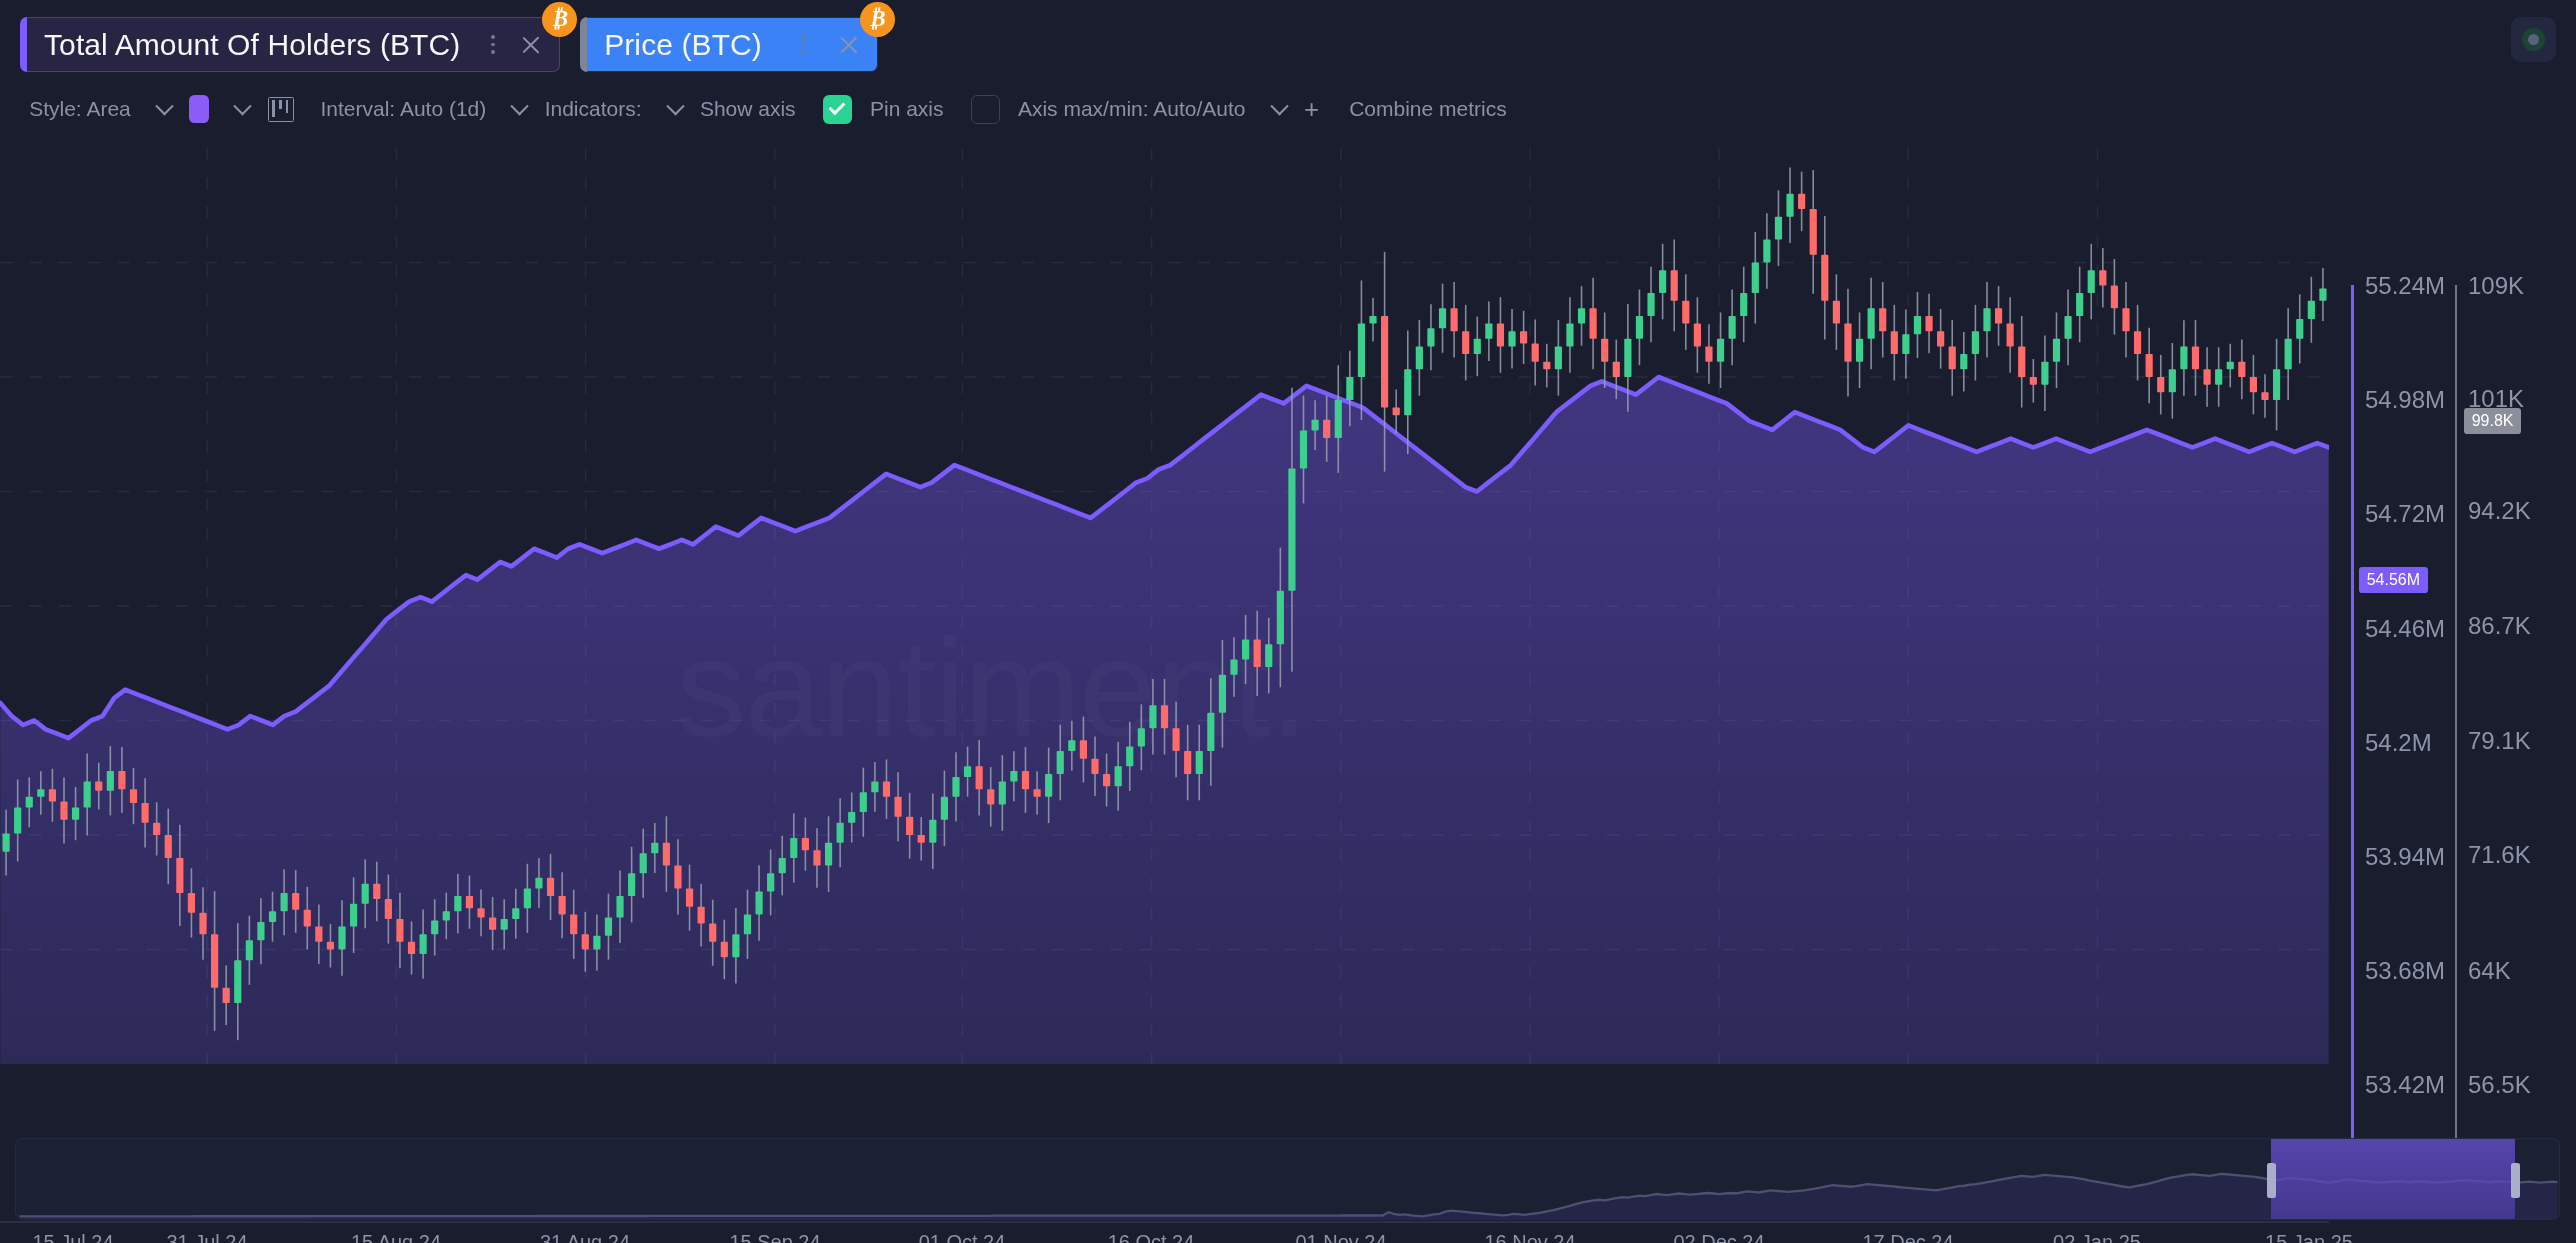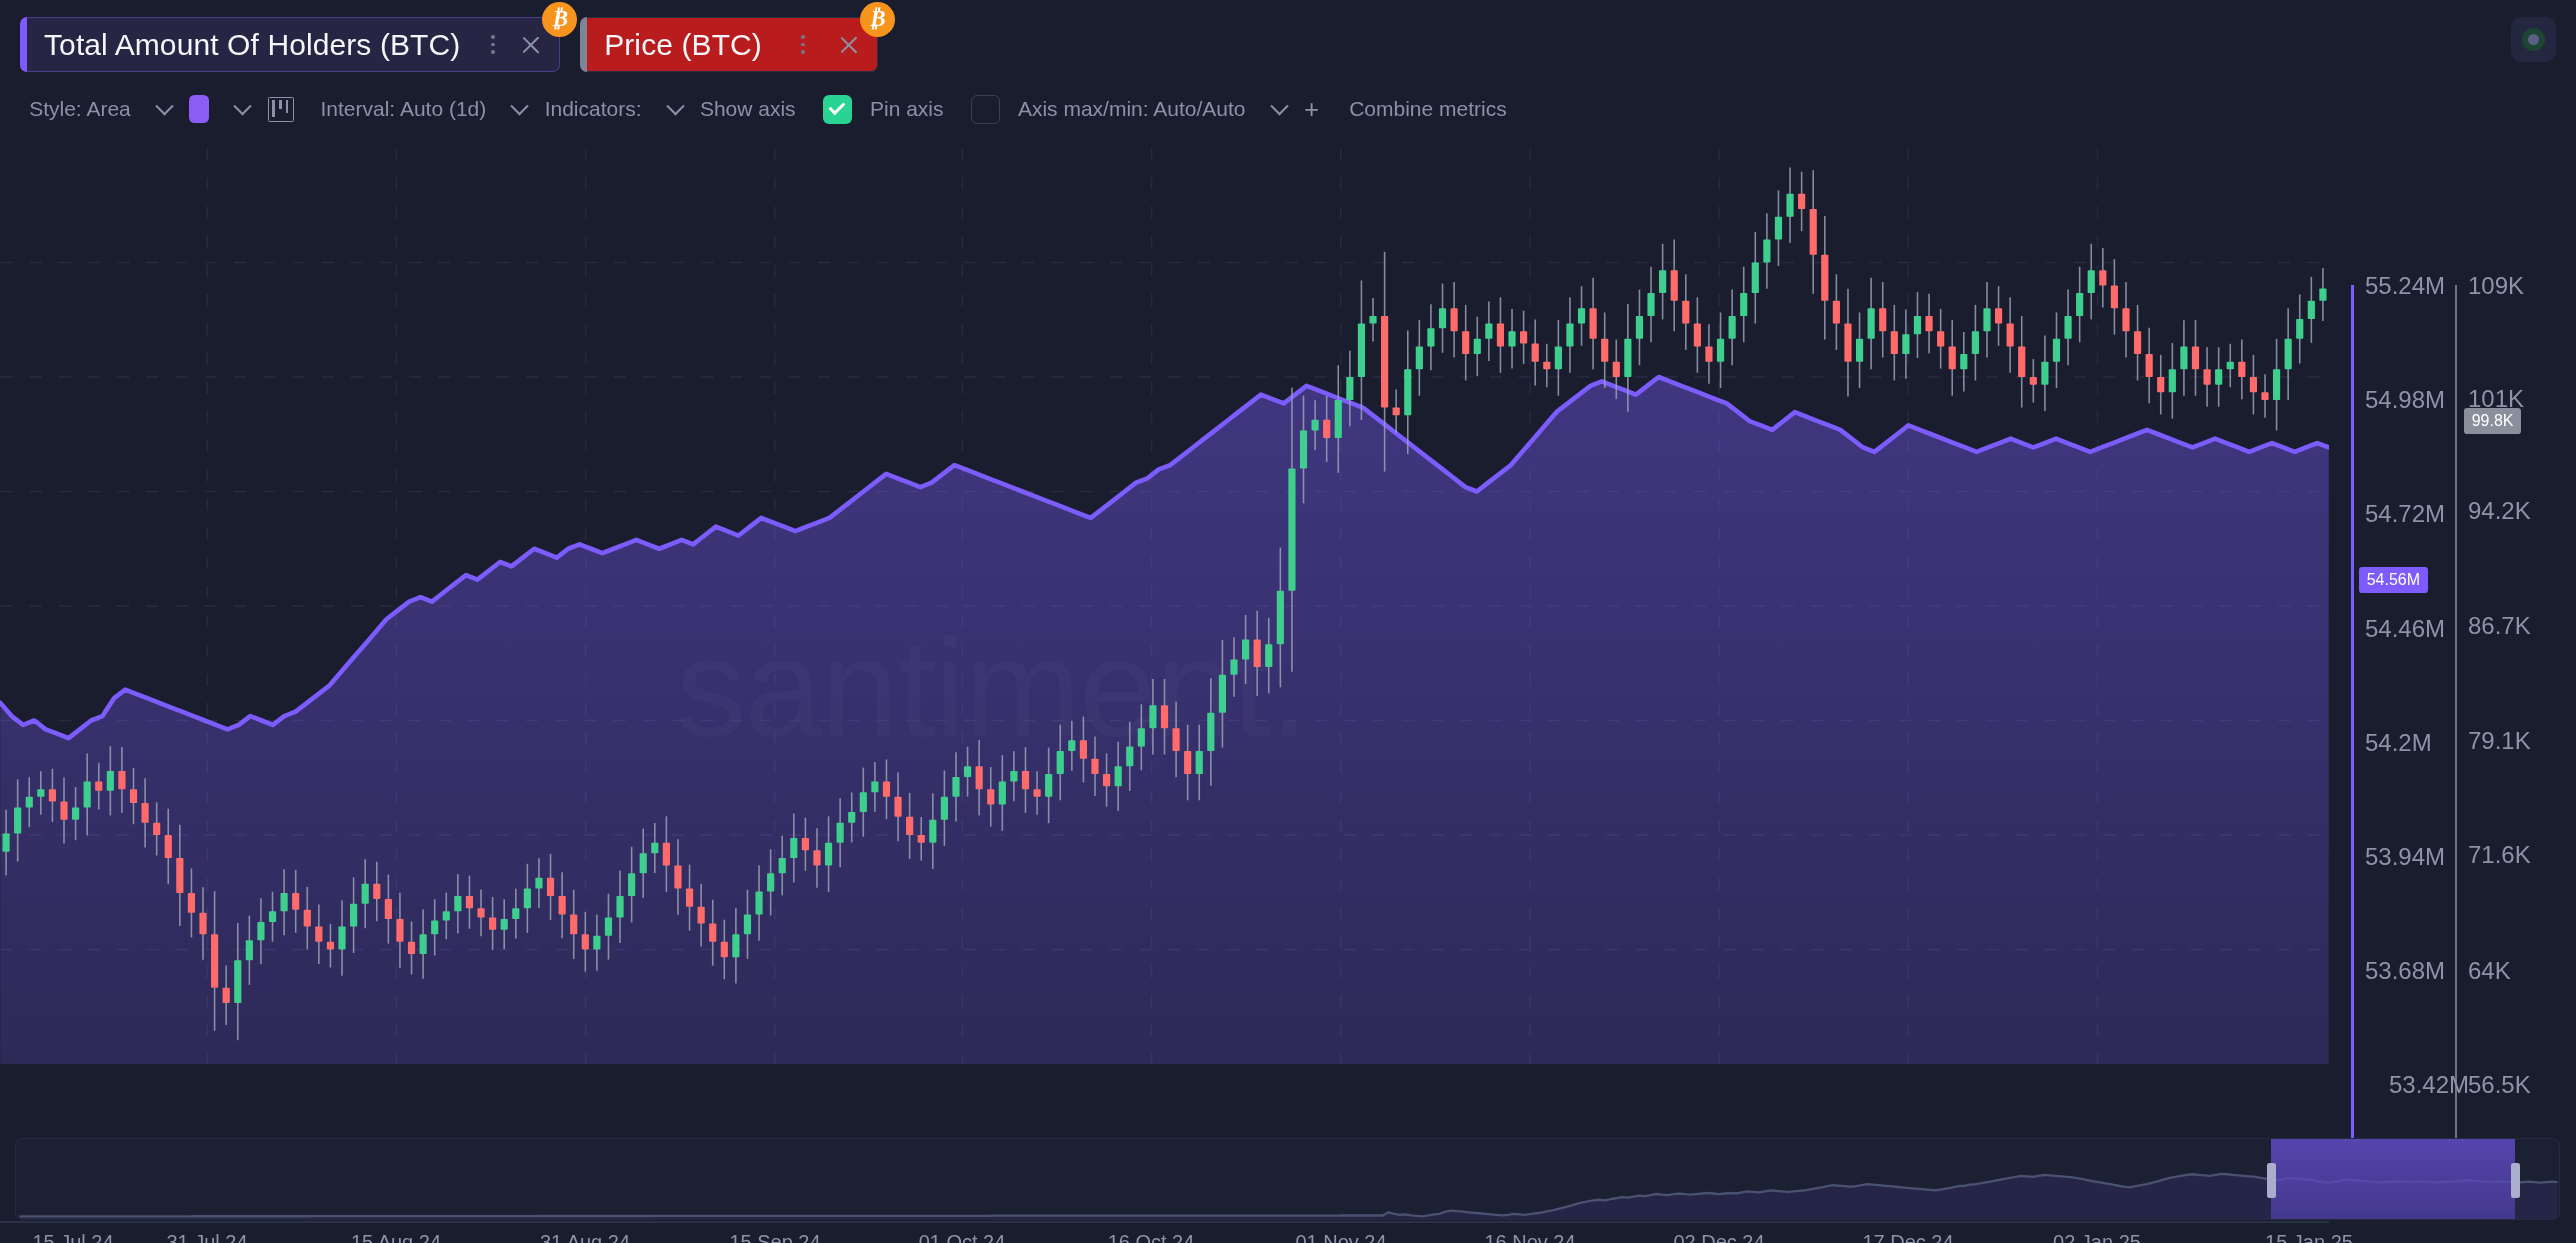--- a/index.html
+++ b/index.html
@@ -51,21 +51,21 @@
     border-radius: 0 7px 7px 0;
   }
   .tab.active .tab-accent { background: #7c5cfc; }
   .tab.active .tab-body {
     background: #272444;
     border: 0.8px solid #4a3f86;
     border-left: none;
   }
   .tab.inactive .tab-accent { background: #7e8598; }
   .tab.inactive .tab-body {
-    background: #b91c1c;
+    background: #3b82f6;
     border: 0.8px solid #2a2f45;
     border-left: none;
     gap: 8px;
   }
   .tab-title {
     color: #f5f6fa;
     font-size: 30px;
     letter-spacing: 0.1px;
     white-space: nowrap;
   }
@@ -868,21 +868,21 @@
     <div class="axis-right-line"></div>
 
     <div id="left-axis-labels">
         <div class="axis-label left" style="top: 135px;">55.24M</div>
         <div class="axis-label left" style="top: 249px;">54.98M</div>
         <div class="axis-label left" style="top: 363px;">54.72M</div>
         <div class="axis-label left" style="top: 478px;">54.46M</div>
         <div class="axis-label left" style="top: 592px;">54.2M</div>
         <div class="axis-label left" style="top: 706px;">53.94M</div>
         <div class="axis-label left" style="top: 820px;">53.68M</div>
-        <div class="axis-label left" style="top: 934px; margin-left: 24px;">53.42M</div>
+        <div class="axis-label left" style="top: 934px;">53.42M</div>
         <div class="axis-label left" style="top: 1048px;">53.16M</div>
       </div>
     <div id="right-axis-labels">
         <div class="axis-label right" style="top: 135px;">109K</div>
         <div class="axis-label right" style="top: 248px;">101K</div>
         <div class="axis-label right" style="top: 360px;">94.2K</div>
         <div class="axis-label right" style="top: 475px;">86.7K</div>
         <div class="axis-label right" style="top: 590px;">79.1K</div>
         <div class="axis-label right" style="top: 704px;">71.6K</div>
         <div class="axis-label right" style="top: 820px;">64K</div>

